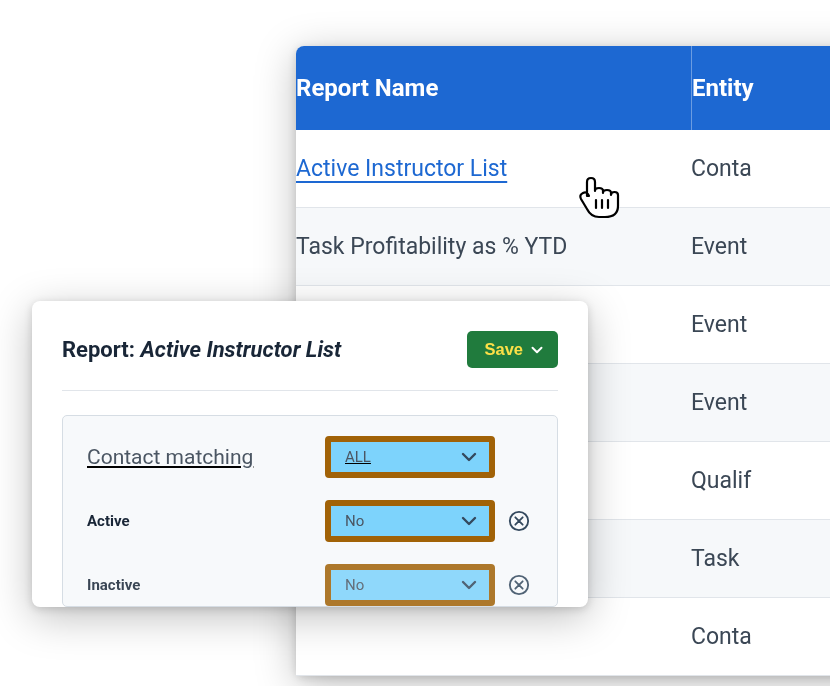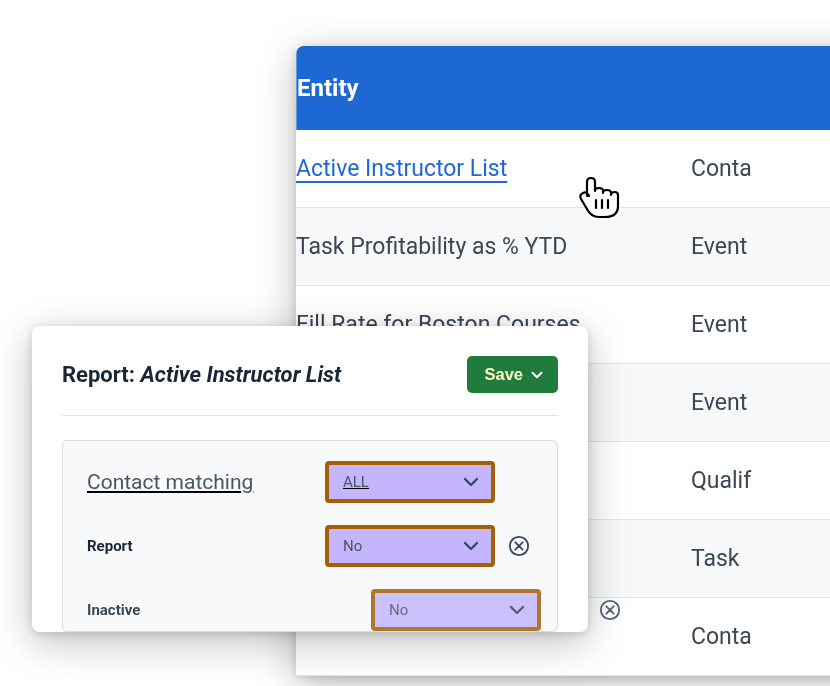--- a/index.html
+++ b/index.html
@@ -66,21 +66,21 @@
     position: absolute;
     top: 170px;
     left: 575px;
     pointer-events: none;
     z-index: 5;
   }
 
   
   .editor-panel {
     position: absolute;
-    top: 326px;
+    top: 301px;
     left: 32px;
     width: 556px;
     background: #fff;
     border-radius: 8px;
     box-shadow: 0 10px 42px rgba(0,0,0,0.25), 0 2px 8px rgba(0,0,0,0.15);
     z-index: 4;
     padding: 30px 30px 0 30px;
   }
   .editor-header {
     display: flex;
@@ -91,21 +91,21 @@
     margin-bottom: 24px;
   }
   .editor-title {
     font-size: 22px;
     color: #192637;
     font-weight: 700;
   }
   .editor-title .italic { font-style: italic; font-weight: 700; }
   .save-btn {
     background: #207b3d;
-    color: #fef9c3;
+    color: #fde047;
     border: none;
     border-radius: 5px;
     padding: 9px 15px 9px 17px;
     font-size: 16.5px;
     font-weight: 700;
     display: inline-flex;
     align-items: center;
     gap: 8px;
     cursor: pointer;
   }
@@ -135,22 +135,22 @@
   }
   .filter-label {
     flex: 0 0 238px;
     font-size: 15px;
     font-weight: 700;
     color: #192637;
   }
   .select {
     flex: 0 0 170px;
     height: 42px;
-    background: #c4b5fd;
-    border: 4px solid #a16207;
+    background: #7dd3fc;
+    border: 6px solid #a16207;
     border-radius: 4px;
     display: flex;
     align-items: center;
     justify-content: space-between;
     padding: 0 12px 0 14px;
     cursor: pointer;
     font-size: 15px;
     color: #4b5663;
   }
   .select svg { width: 16px; height: 16px; flex-shrink:0; }
@@ -163,20 +163,21 @@
     justify-content: center;
     cursor: pointer;
   }
   .remove-btn svg { width: 22px; height: 22px; }
 </style>
 </head>
 <body>
 
 <div class="reports-panel">
   <div class="reports-header">
+    <div class="th th-name">Report Name</div>
     <div class="th th-entity">Entity</div>
   </div>
   <div class="reports-body">
     <div class="tr">
       <div class="td td-name"><span class="report-link">Active Instructor List</span></div>
       <div class="td td-entity">Conta</div>
     </div>
     <div class="tr">
       <div class="td td-name">Task Profitability as % YTD</div>
       <div class="td td-entity">Event</div>
@@ -236,36 +237,36 @@
       <div class="select">
         <span>ALL</span>
         <svg viewBox="0 0 16 16">
             <path d="M2 5 L8 11 L14 5" fill="none" stroke="#34495e" stroke-width="2.4" stroke-linecap="round" stroke-linejoin="round"></path>
           </svg>
       </div>
     </div>
 
 
     <div class="filter-row">
-      <div class="filter-label">Report</div>
+      <div class="filter-label">Active</div>
       <div class="select">
         <span>No</span>
         <svg viewBox="0 0 16 16">
             <path d="M2 5 L8 11 L14 5" fill="none" stroke="#34495e" stroke-width="2.4" stroke-linecap="round" stroke-linejoin="round"></path>
           </svg>
       </div>
       <div class="remove-btn">
         <svg viewBox="0 0 24 24">
           <circle cx="12" cy="12" r="10" fill="none" stroke="#34495e" stroke-width="2"></circle>
           <path d="M8 8 L16 16 M16 8 L8 16" stroke="#34495e" stroke-width="2" stroke-linecap="round"></path>
         </svg>
       </div>
     </div>
 
-    <div class="filter-row" style="margin-bottom:0; opacity:0.85;gap:46px;">
+    <div class="filter-row" style="margin-bottom:0; opacity:0.85;">
       <div class="filter-label">Inactive</div>
       <div class="select">
         <span>No</span>
         <svg viewBox="0 0 16 16">
             <path d="M2 5 L8 11 L14 5" fill="none" stroke="#34495e" stroke-width="2.4" stroke-linecap="round" stroke-linejoin="round"></path>
           </svg>
       </div>
       <div class="remove-btn">
         <svg viewBox="0 0 24 24">
           <circle cx="12" cy="12" r="10" fill="none" stroke="#34495e" stroke-width="2"></circle>

